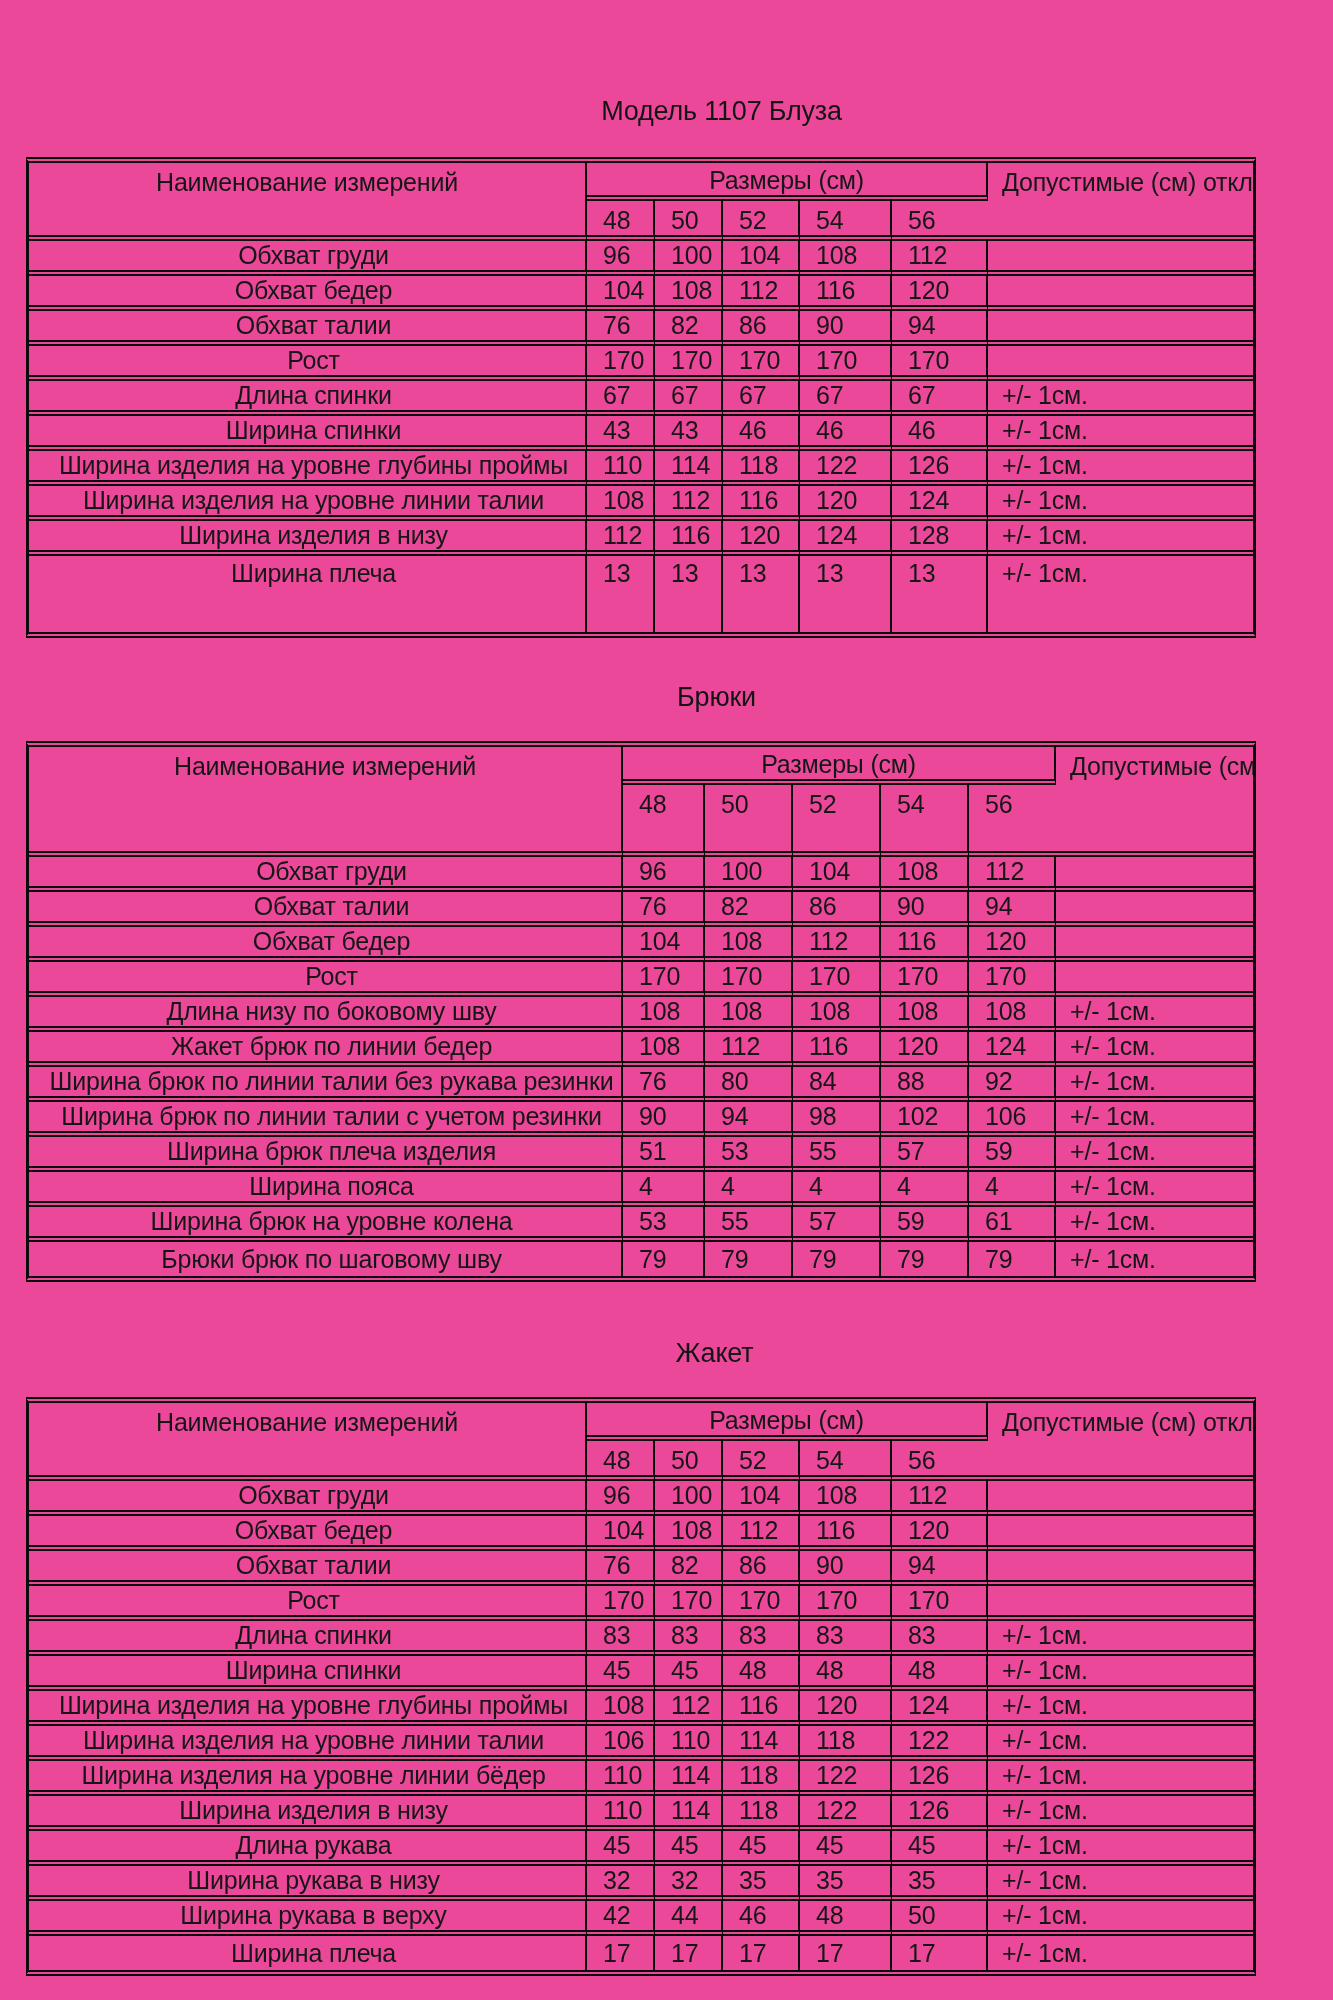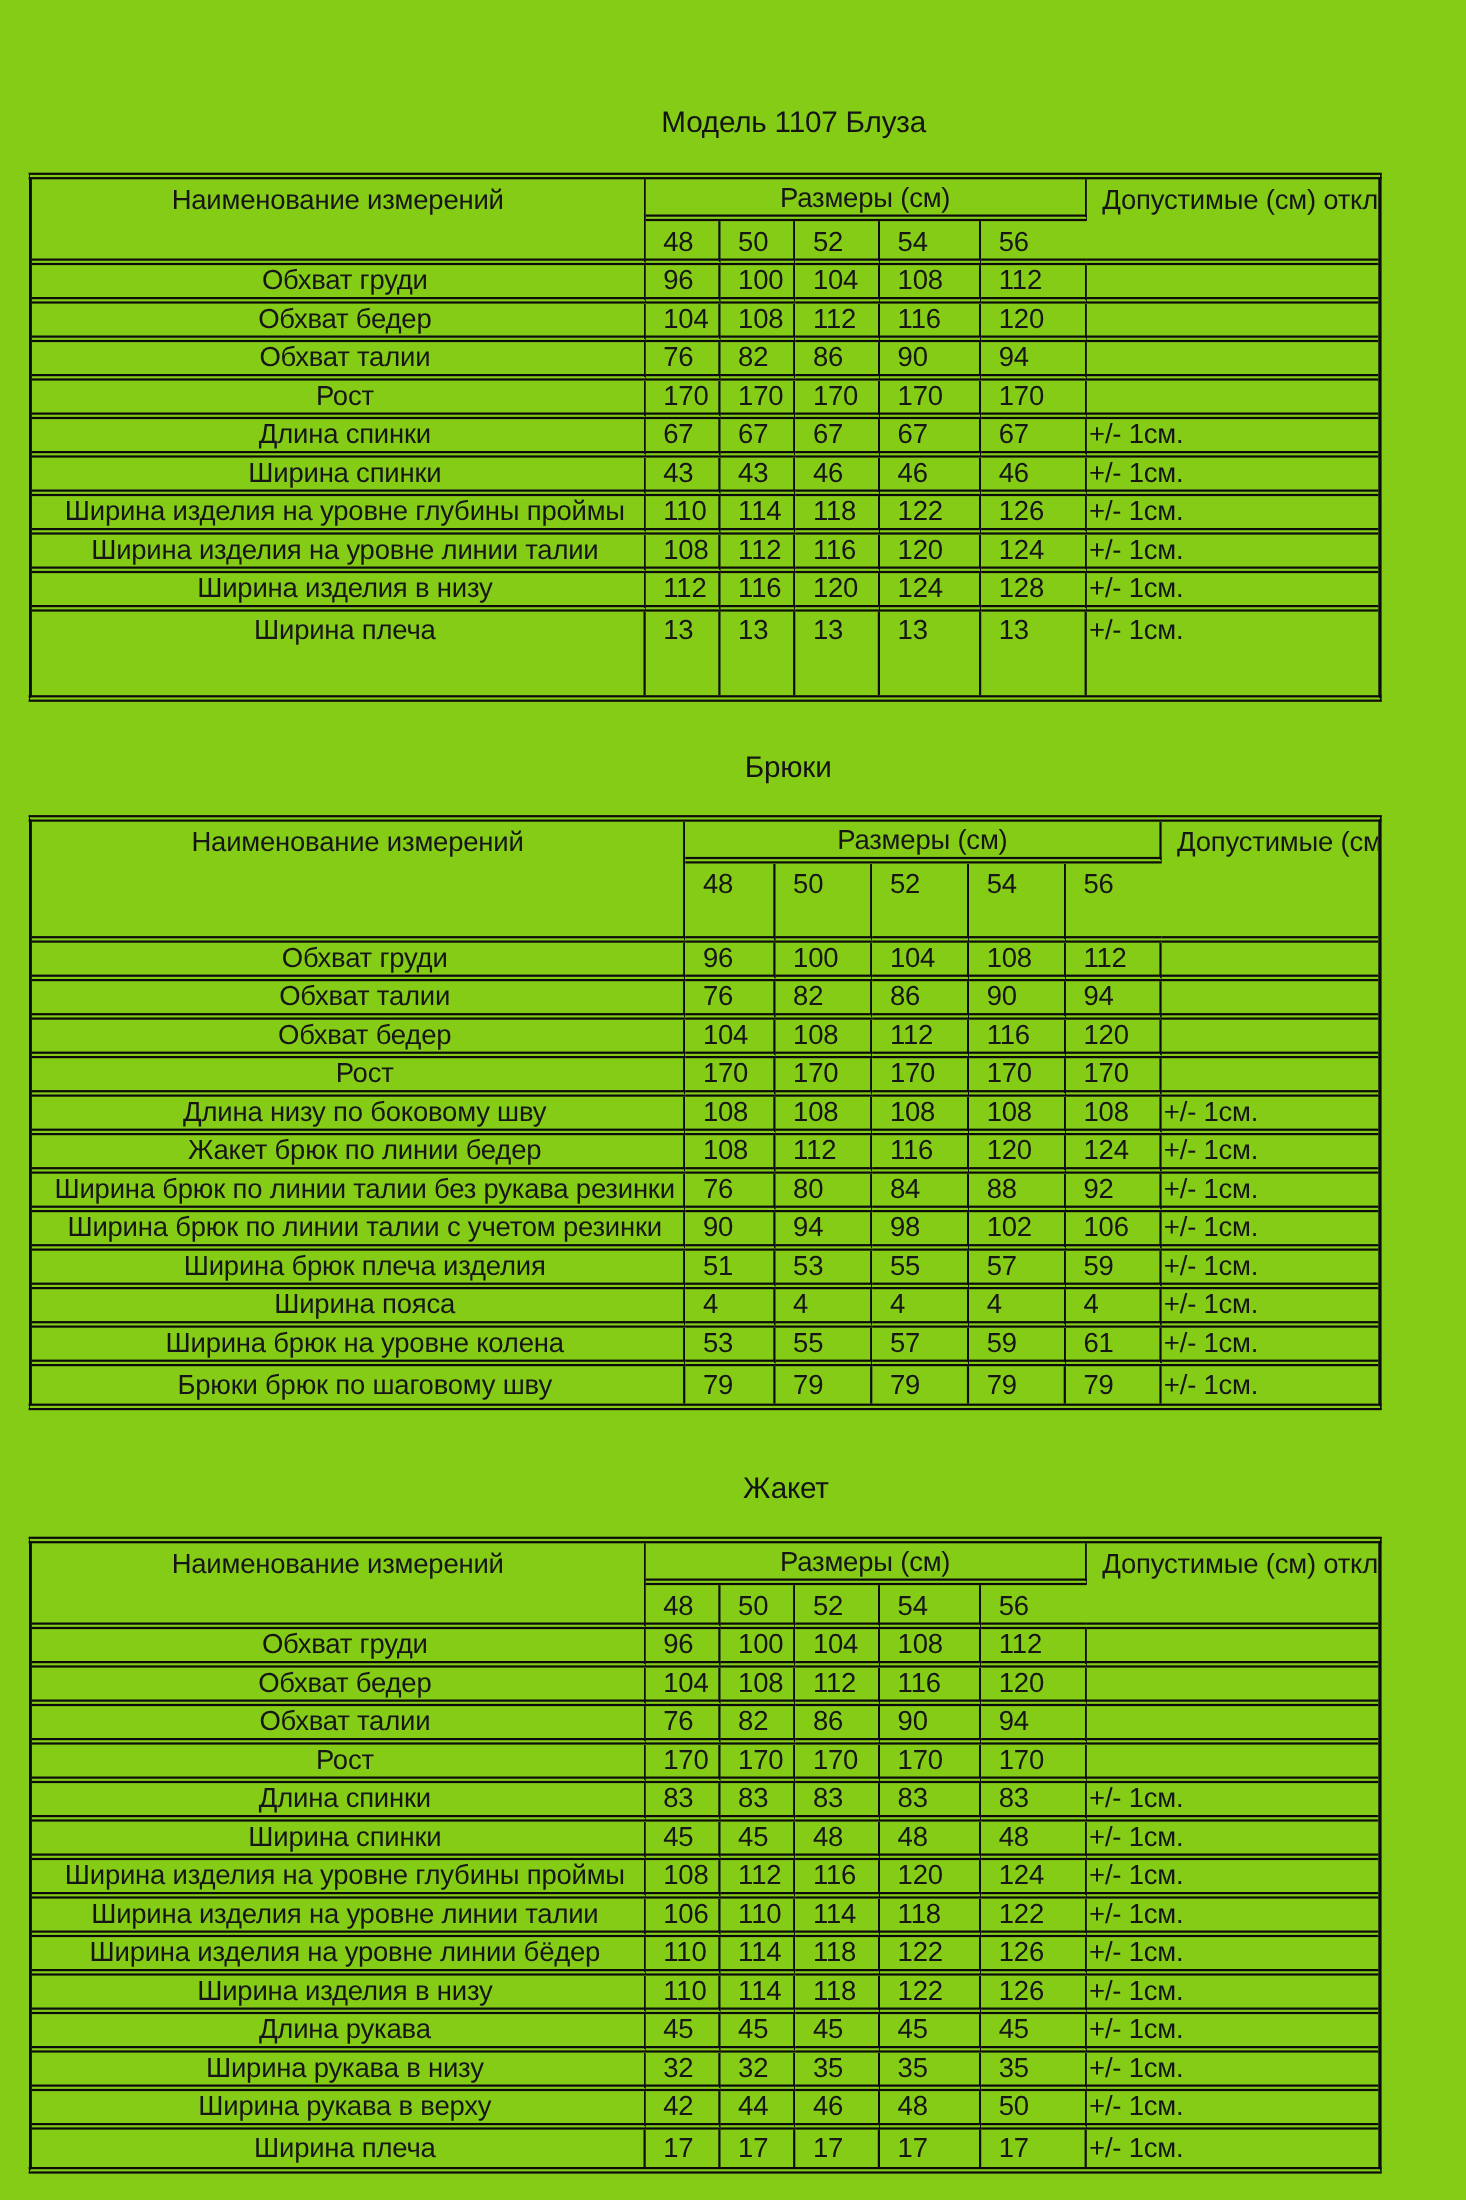--- a/index.html
+++ b/index.html
@@ -2,21 +2,21 @@
 <html lang="ru"><head>
 <meta charset="utf-8">
 <style>
   * { box-sizing: border-box; margin: 0; padding: 0; }
   html, body { background: #f5f5f3; }
   .page {
     position: relative;
     width: 1333px;
     height: 2000px;
     margin: 0 auto;
-    background: #84cc16;
+    background: #ec4899;
     color: #161616;
     font-family: "Liberation Sans", "DejaVu Sans", sans-serif;
     overflow: hidden;
   }
   .doc-title {
     text-align: center;
     font-size: 27px;
     letter-spacing: -0.2px;
     color: #141414;
     position: relative;
@@ -63,21 +63,21 @@
     line-height: 31px;
     white-space: pre-line;
   }
 
   
   tbody td { vertical-align: middle; }
   table.variant-a tbody tr { height: 34px; }
   table.variant-b tbody tr { height: 34px; }
   td.c-label { padding-left: 13px; text-align: center; }
   td.c-size  { padding-left: 16px; }
-  td.c-dev   { padding-left: 2px; }
+  td.c-dev   { padding-left: 14px; }
 
   
   #section-0 tbody tr:last-child td {
     height: 76px;
     vertical-align: top;
     padding-top: 3px;
   }
 </style>
 </head>
 <body>

